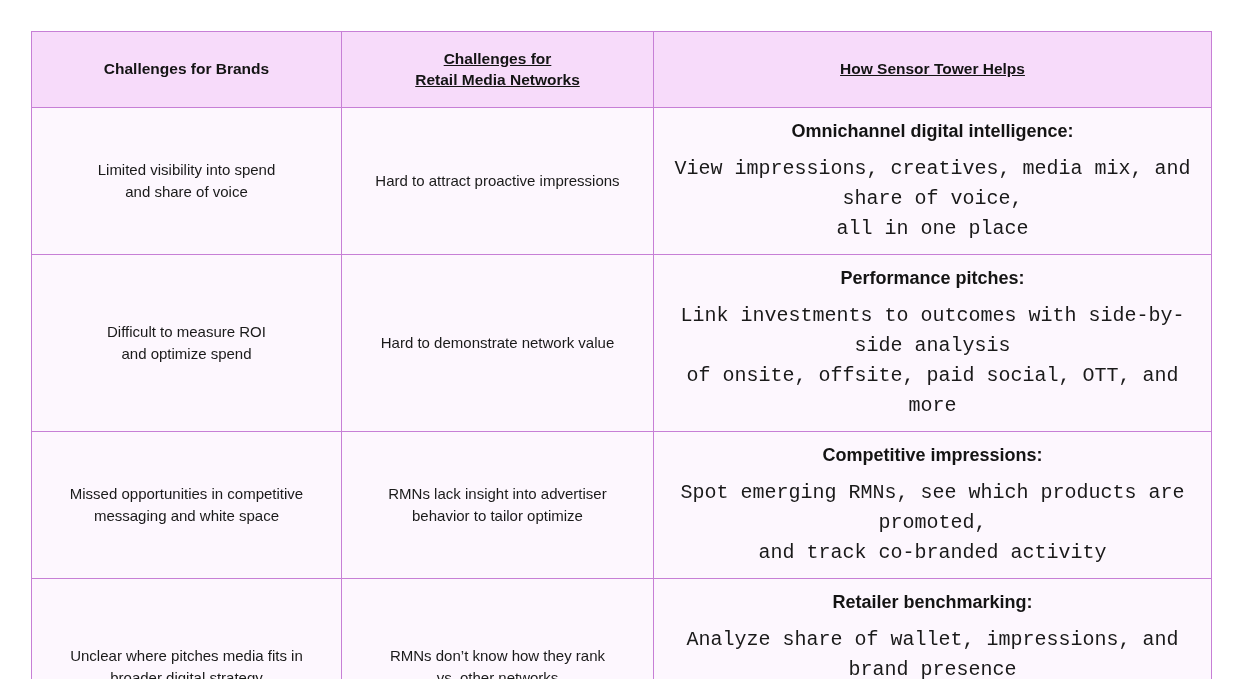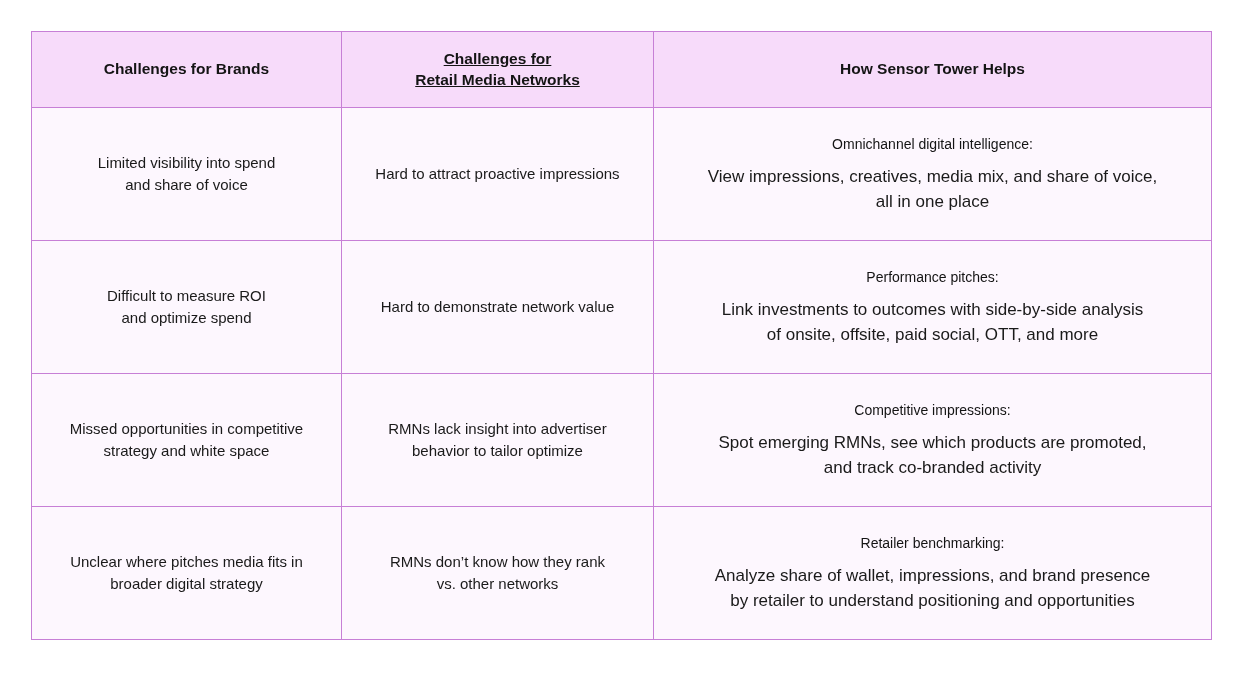--- a/index.html
+++ b/index.html
@@ -54,32 +54,33 @@
     color: #1a1a1a;
   }
   tbody tr {
     height: 133px;
   }
   td.col-brands { width: 310px; }
   td.col-rmn { width: 312px; }
   td.col-help { width: 558px; }
   th.col-brands { width: 310px; }
   th.col-rmn { width: 312px; text-decoration: underline; }
-  th.col-help { width: 558px; }
+  th.col-help { width: 558px; text-decoration: underline; }
   .help-title {
-    font-weight: normal;
-    font-size: 14px;
+    font-weight: bold;
+    font-size: 18px;
     display: block;
     margin-bottom: 9px;
     color: #141414;
   }
   .help-body {
     display: block;
-    font-size: 17px;
+    font-size: 20px;
     line-height: 1.5;
+    font-family: Liberation Mono, monospace;
   }
   .cell-text {
     display: block;
     white-space: pre-line;
   }
 </style>
 </head>
 <body>
 
 <div class="page">
@@ -123,21 +124,21 @@
         </td>
         <td class="col-help">
           <span class="help-title cell-text">Performance pitches:</span>
           <span class="help-body cell-text">Link investments to outcomes with side-by-side analysis
 of onsite, offsite, paid social, OTT, and more</span>
         </td>
       </tr>
       <tr>
         <td class="col-brands">
           <span class="cell-text">Missed opportunities in competitive
-strategy and white space</span>
+messaging and white space</span>
         </td>
         <td class="col-rmn">
           <span class="cell-text">RMNs lack insight into advertiser
 behavior to tailor optimize</span>
         </td>
         <td class="col-help">
           <span class="help-title cell-text">Competitive impressions:</span>
           <span class="help-body cell-text">Spot emerging RMNs, see which products are promoted,
 and track co-branded activity</span>
         </td>

